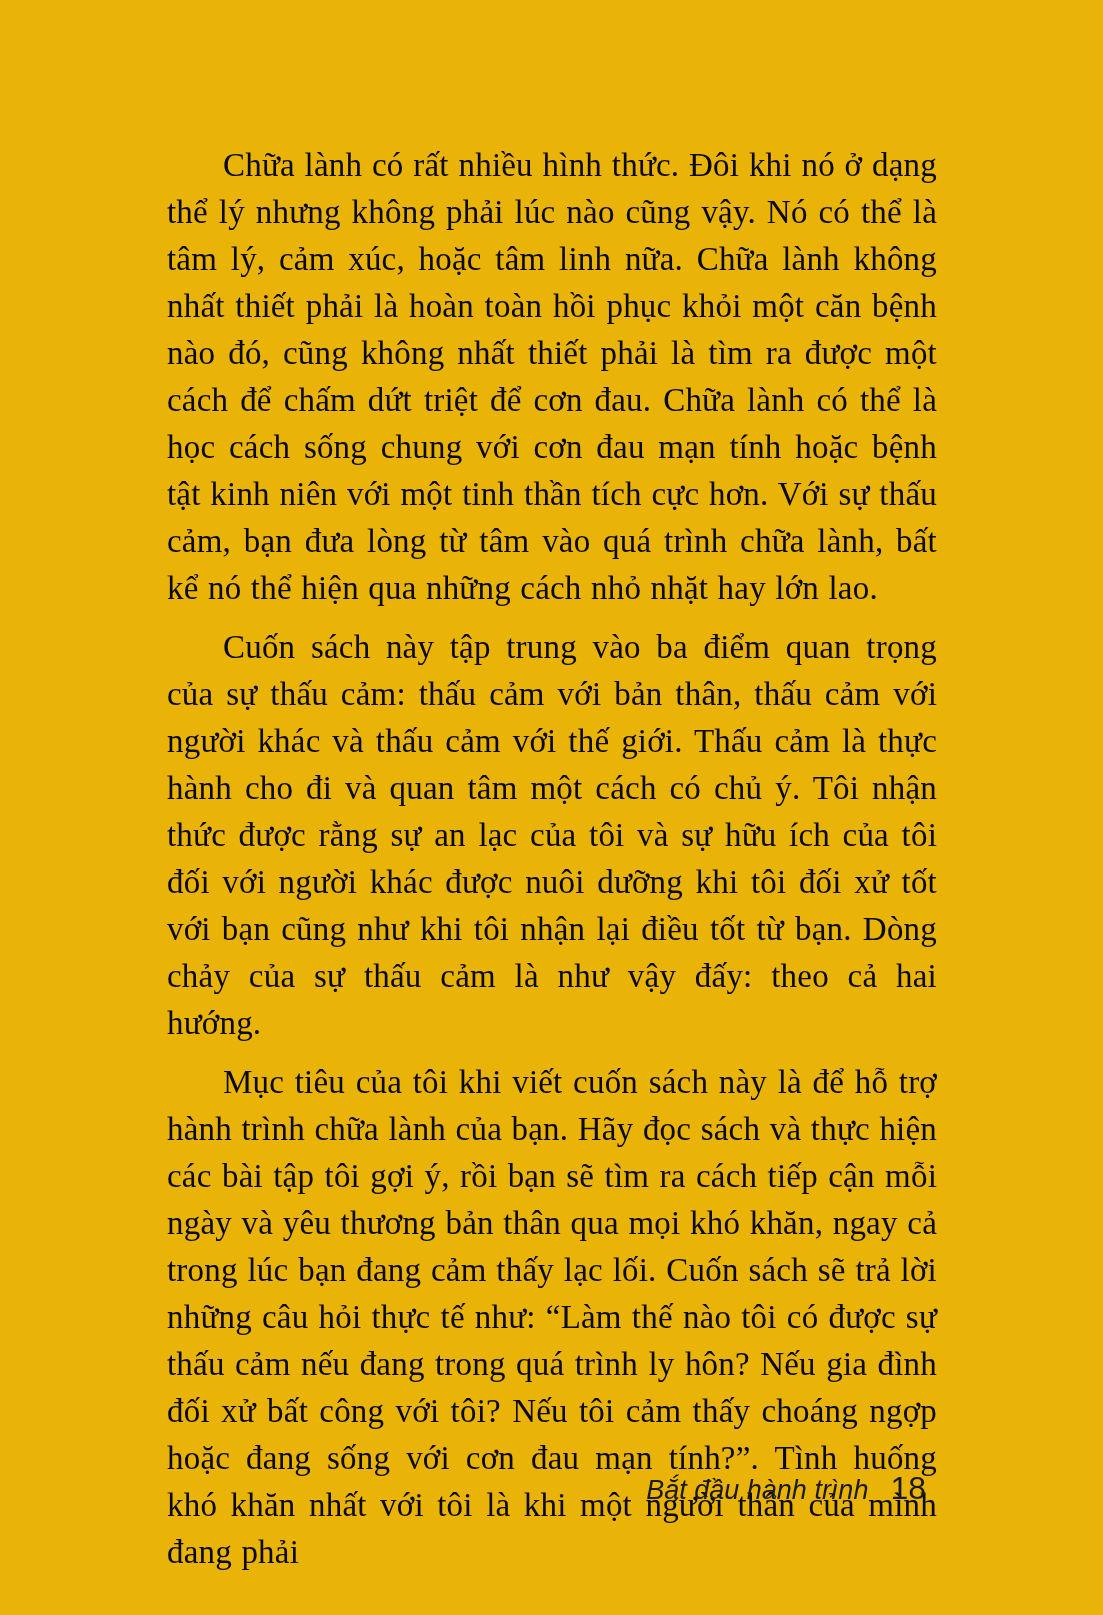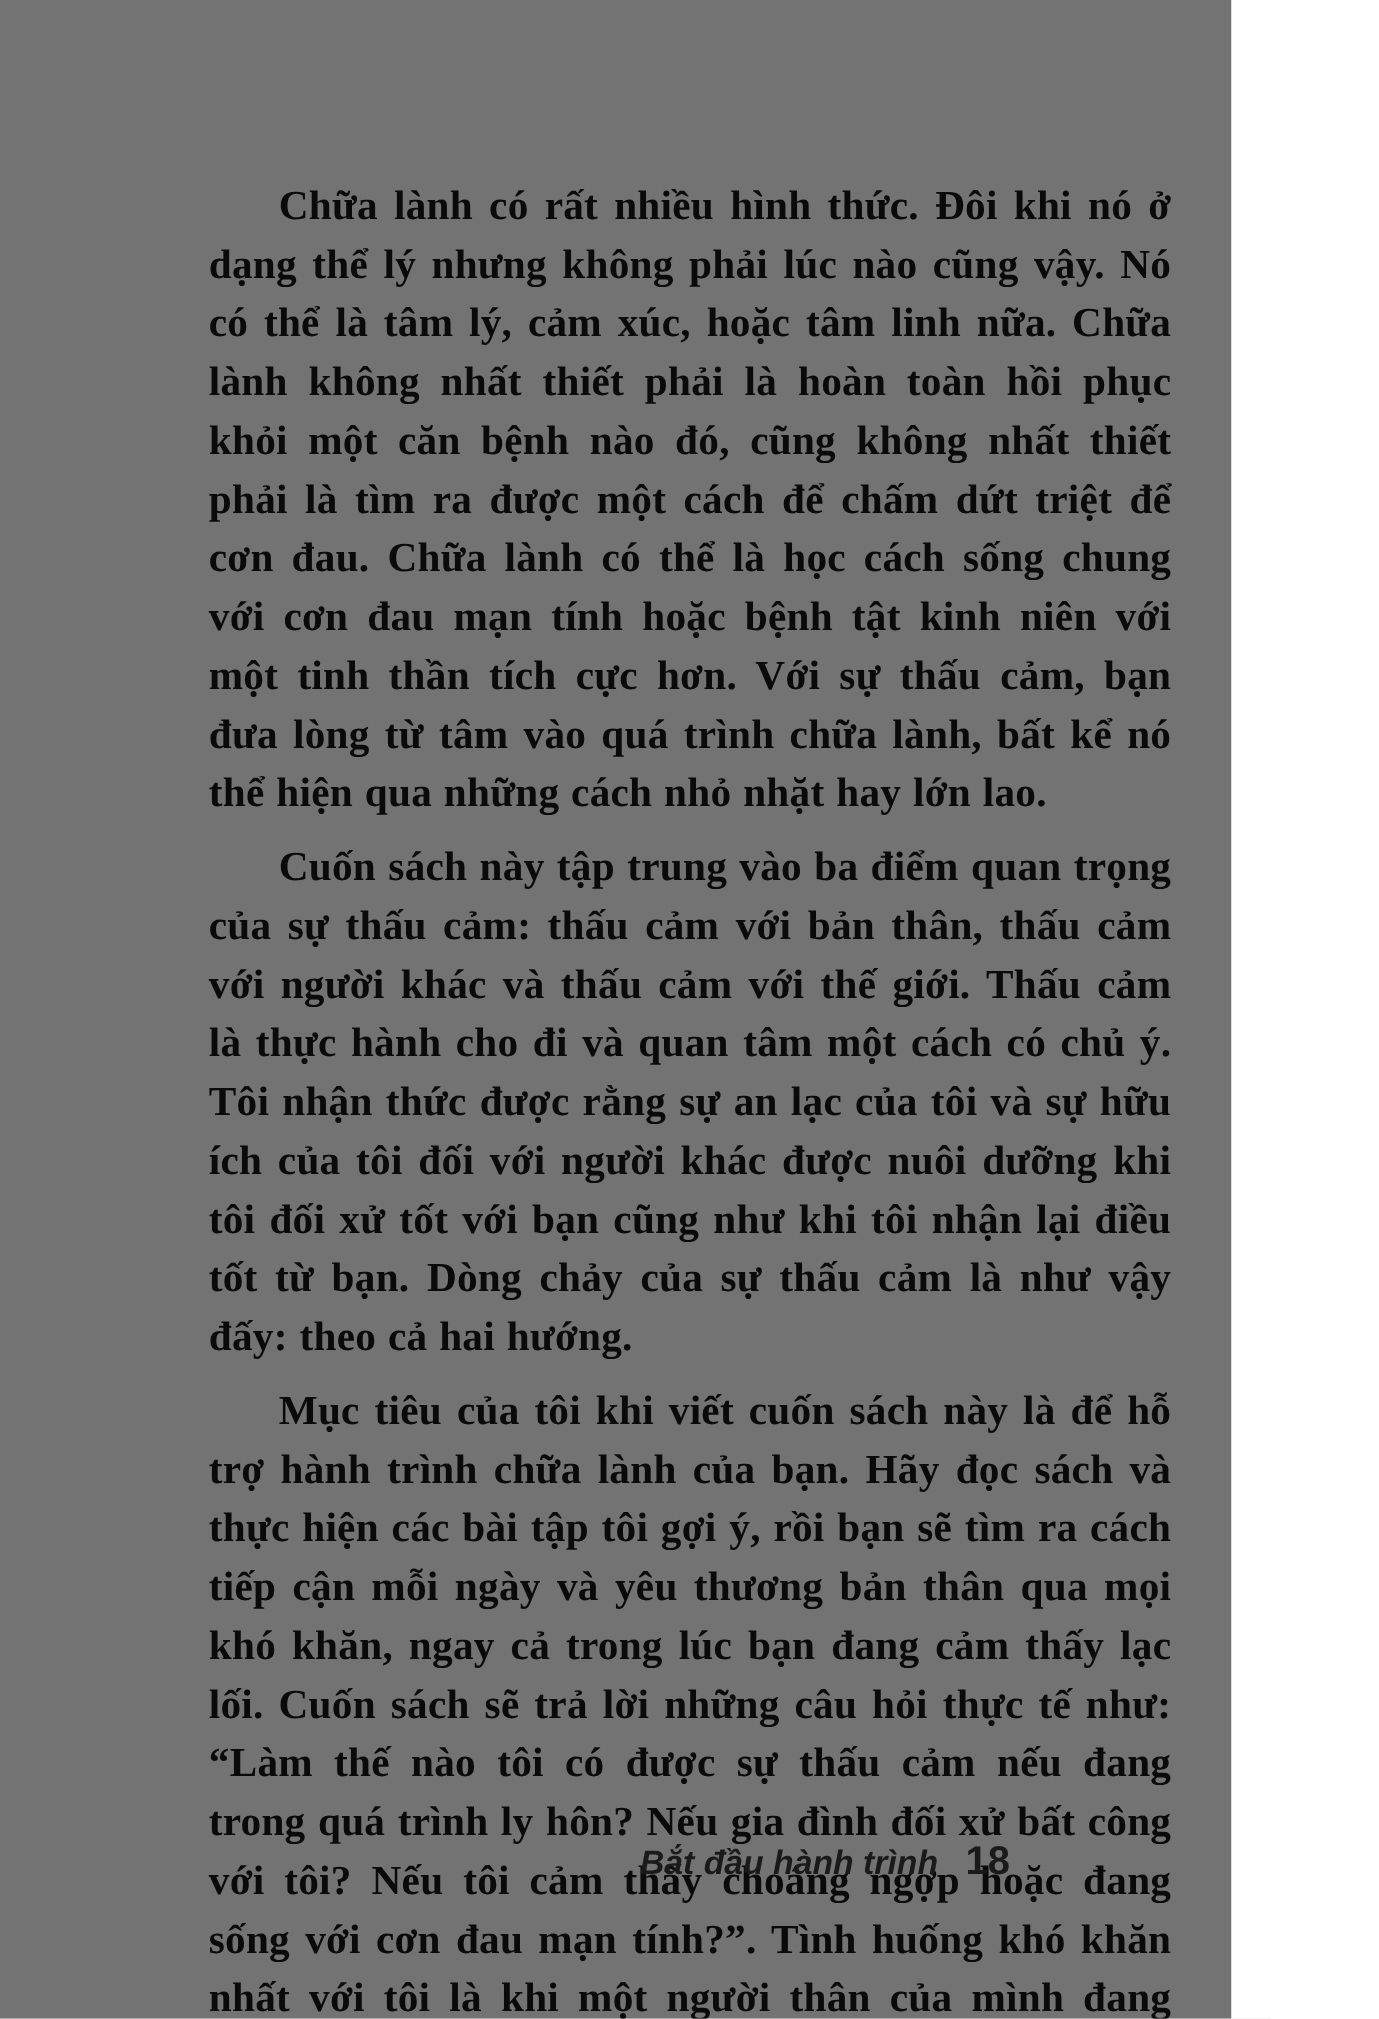--- a/index.html
+++ b/index.html
@@ -2,27 +2,26 @@
 <html><head>
 <meta charset="utf-8">
 <style>
   html, body {
     margin: 0;
     padding: 0;
     background: #ffffff;
   }
   .page {
     position: relative;
-    width: 985px;
+    width: 1103px;
     height: 1615px;
-    background: #737373;
+    background: #eab308;
     overflow: hidden;
     font-family: "Liberation Serif", "DejaVu Serif", serif;
     color: #0a0a0a;
-    font-weight: bold;
   }
   .text-block {
     position: absolute;
     top: 142px;
     left: 167px;
     width: 770px;
   }
   .text-block p {
     margin: 0 0 12px 0;
     font-size: 33px;

